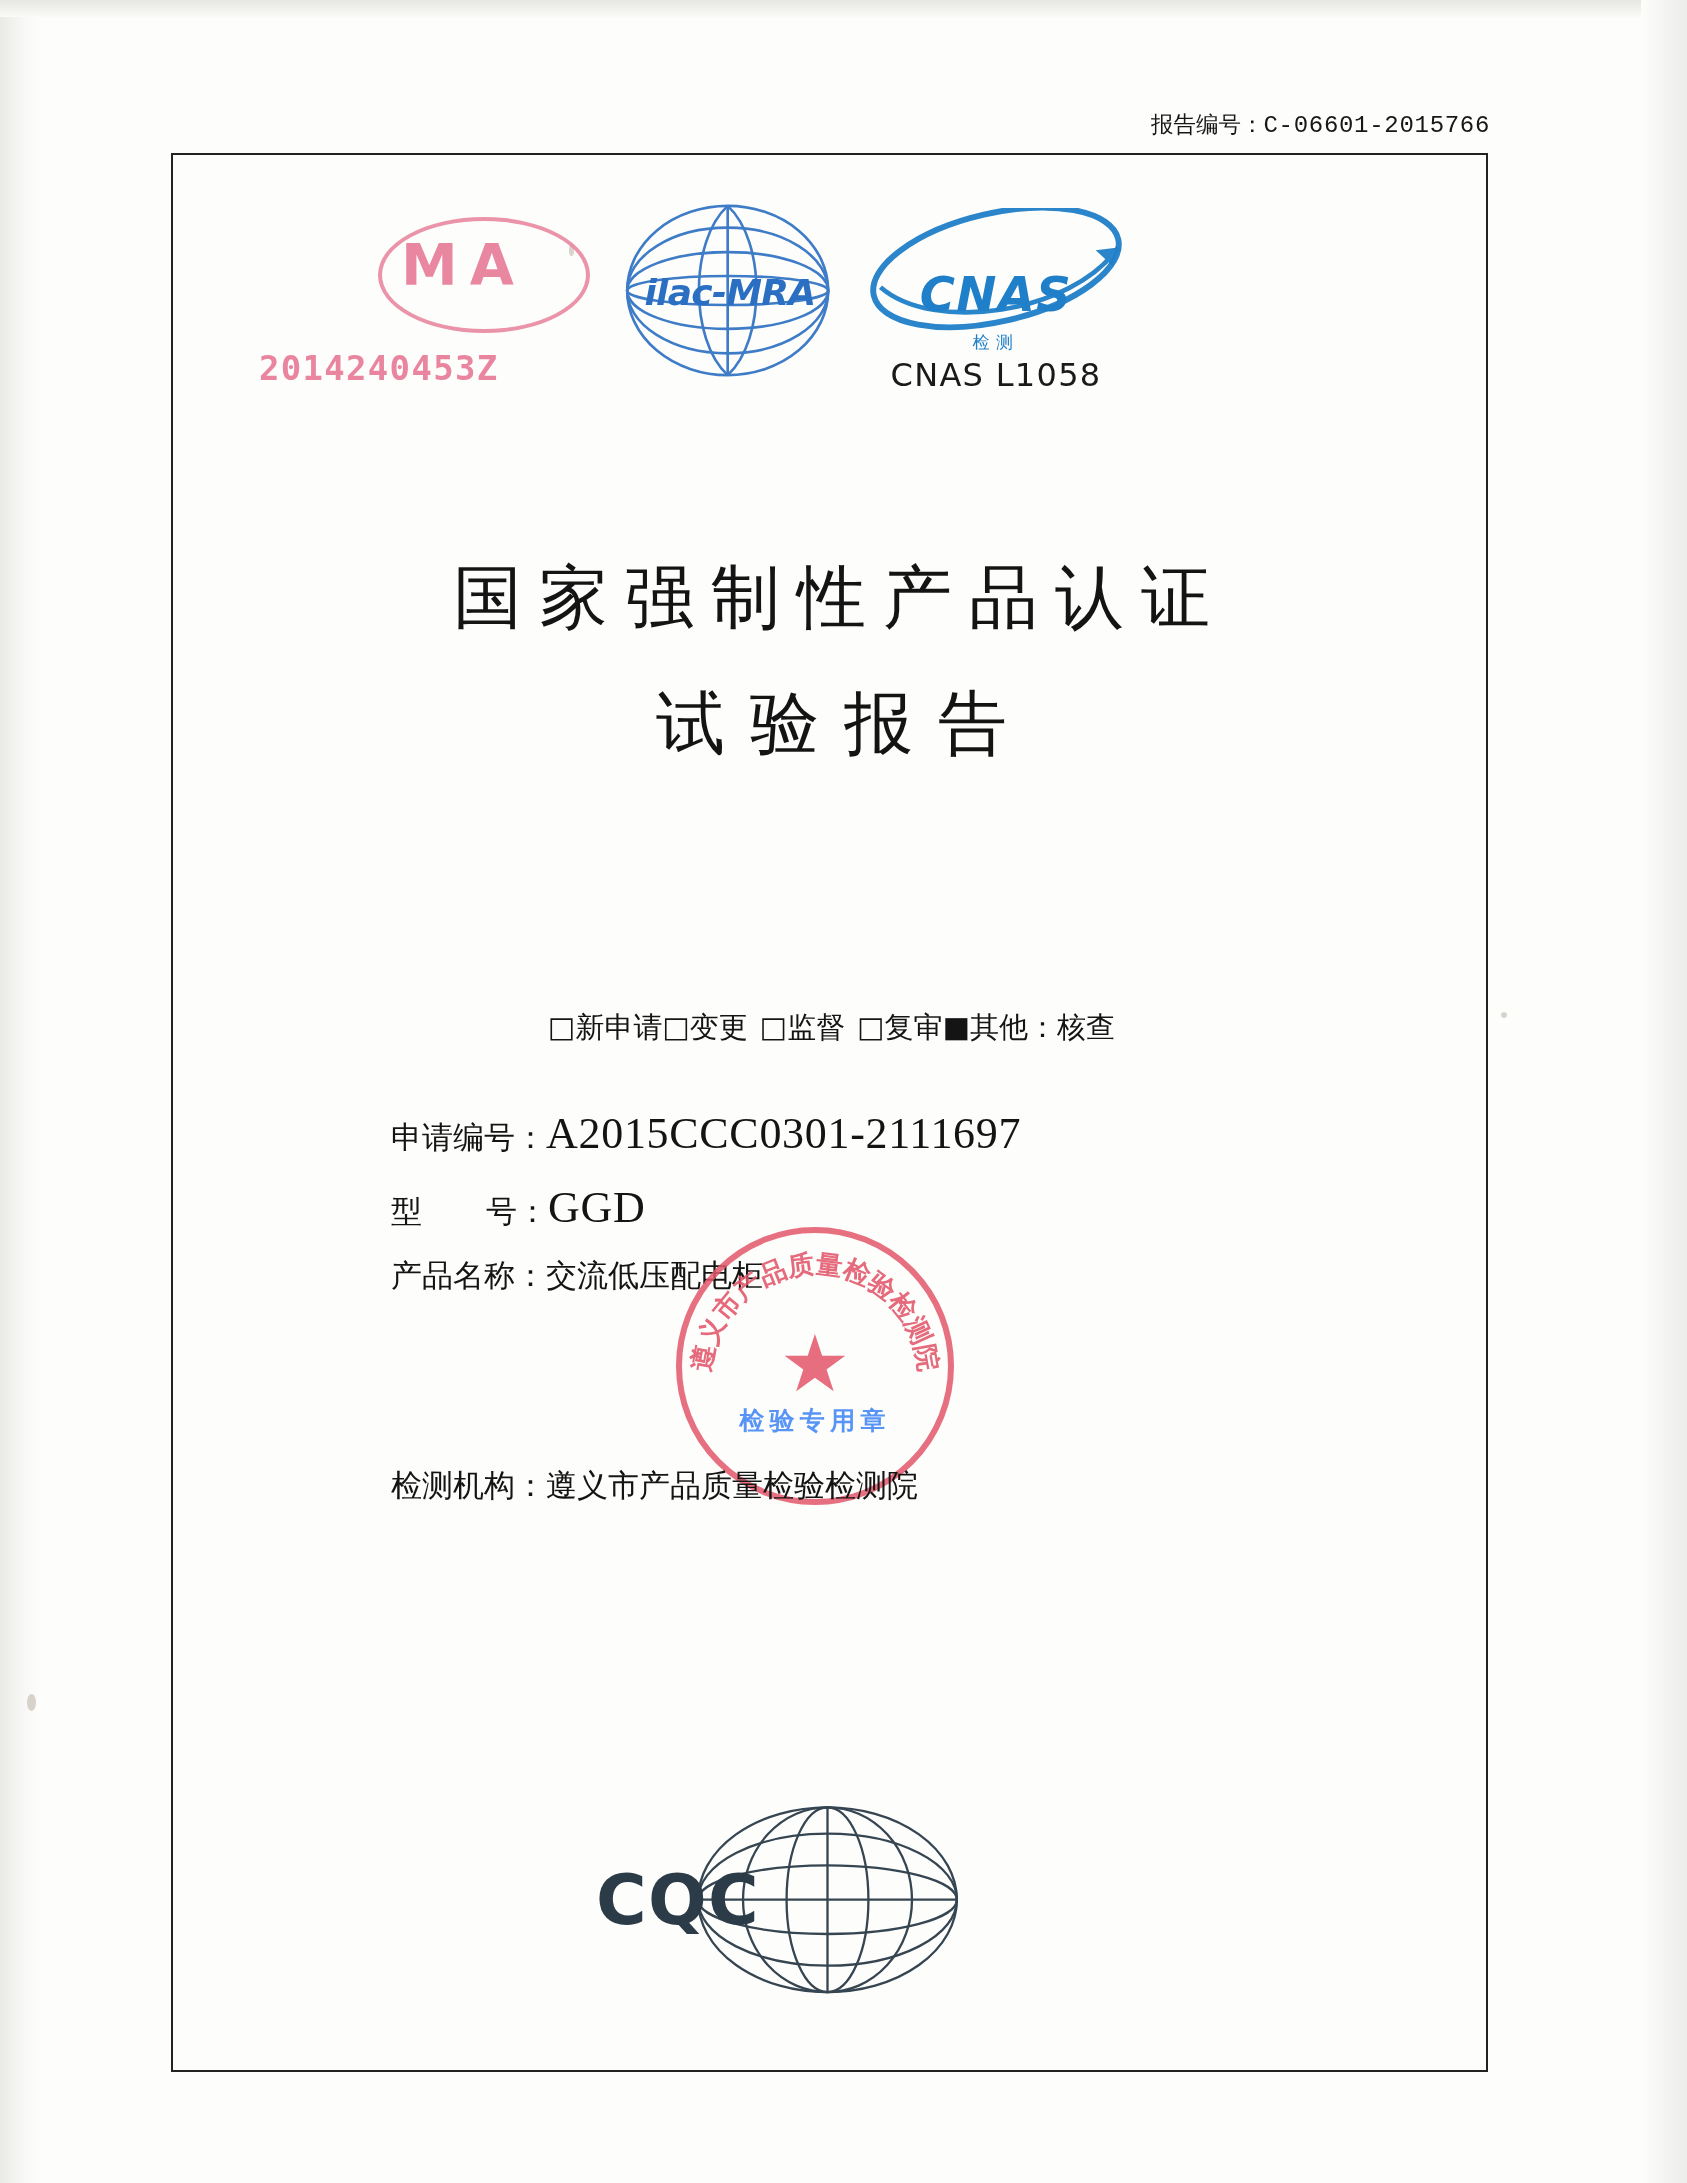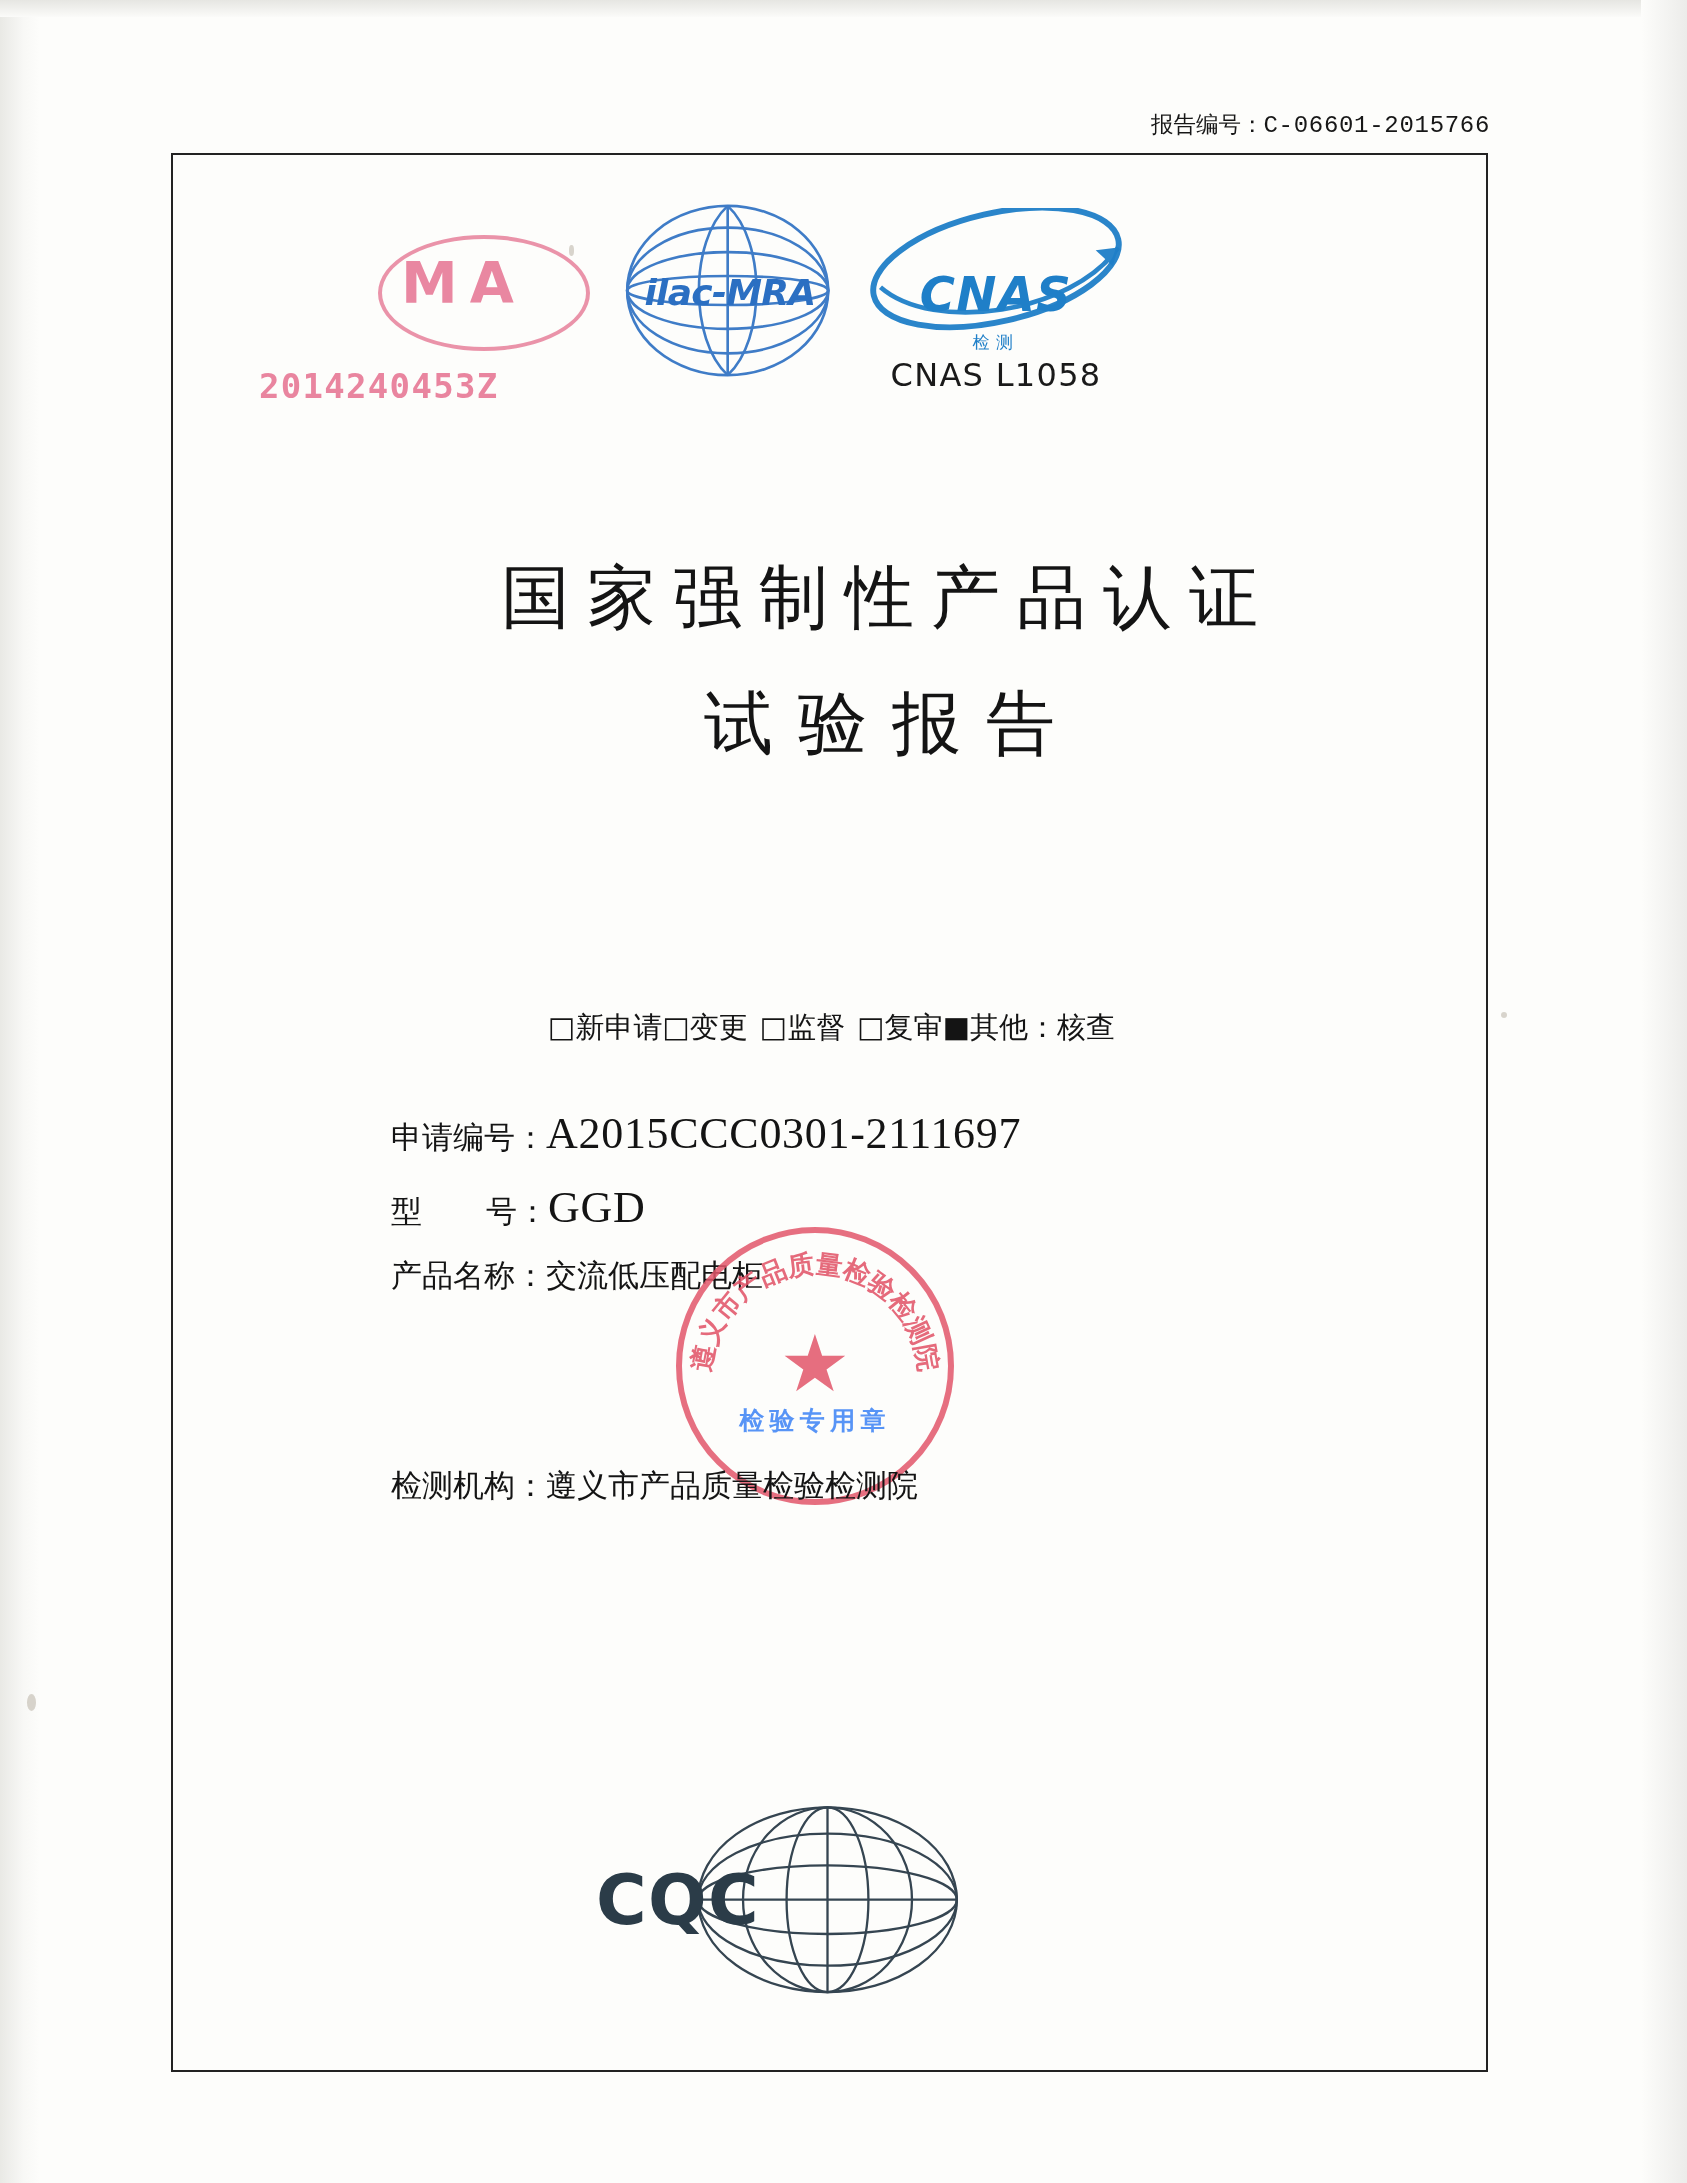--- a/index.html
+++ b/index.html
@@ -80,21 +80,21 @@
     position: absolute;
     left: 0; top: 0;
     width: 1317px;
     height: 278px;
   }
 
   
   .cma {
     position: absolute;
     left: 86px;
-    top: 75px;
+    top: 57px;
     width: 311px;
     height: 192px;
     text-align: right;
   }
   .cma-oval {
     position: absolute;
     left: 119px; top: 5.3px;
     width: 212px; height: 116px;
     border: 4.6px solid #e88aa2;
     border-radius: 50%/50%;
@@ -188,21 +188,20 @@
 
   
   .title-main,
   .title-sub {
     position: absolute;
     width: 1317px;
     text-align: center;
     font-family: "DejaVu Sans", sans-serif;
     color: #141414;
     font-weight: 500;
-    margin-left: 48px;
   }
   .title-main {
     top: 397px;
     font-size: 69px;
     letter-spacing: 17px;
     text-indent: 17px;
   }
   .title-sub {
     top: 523px;
     font-size: 69px;

